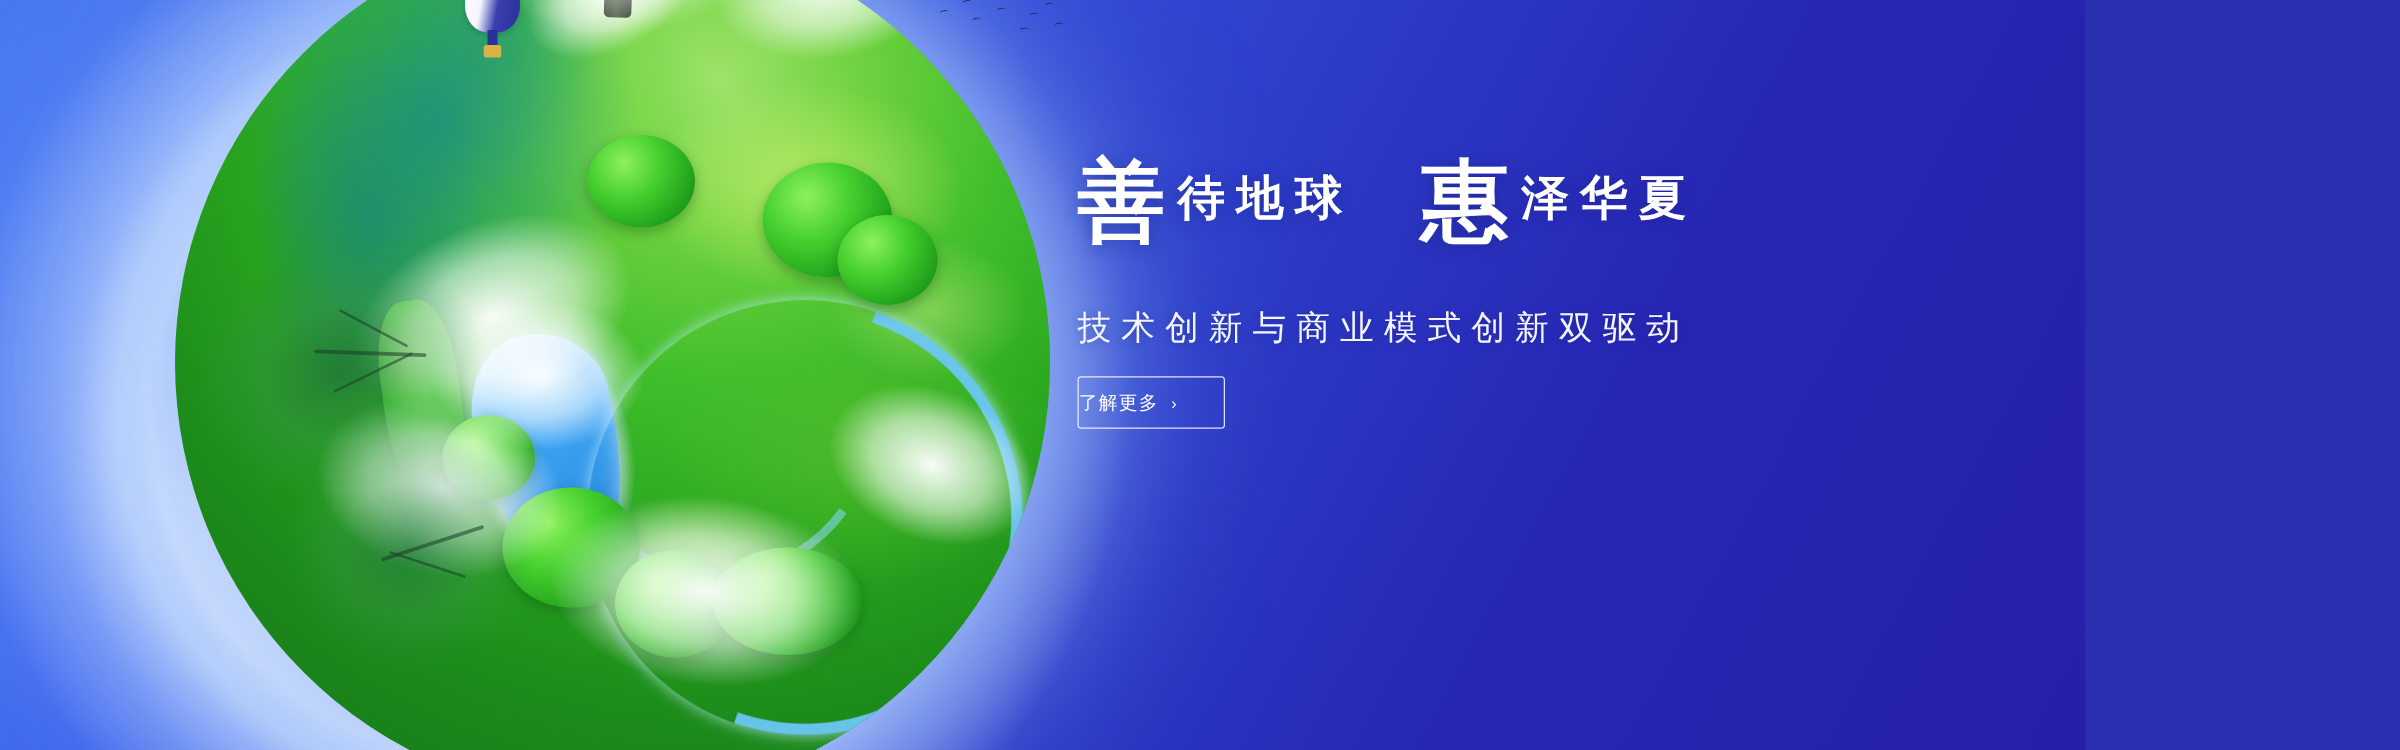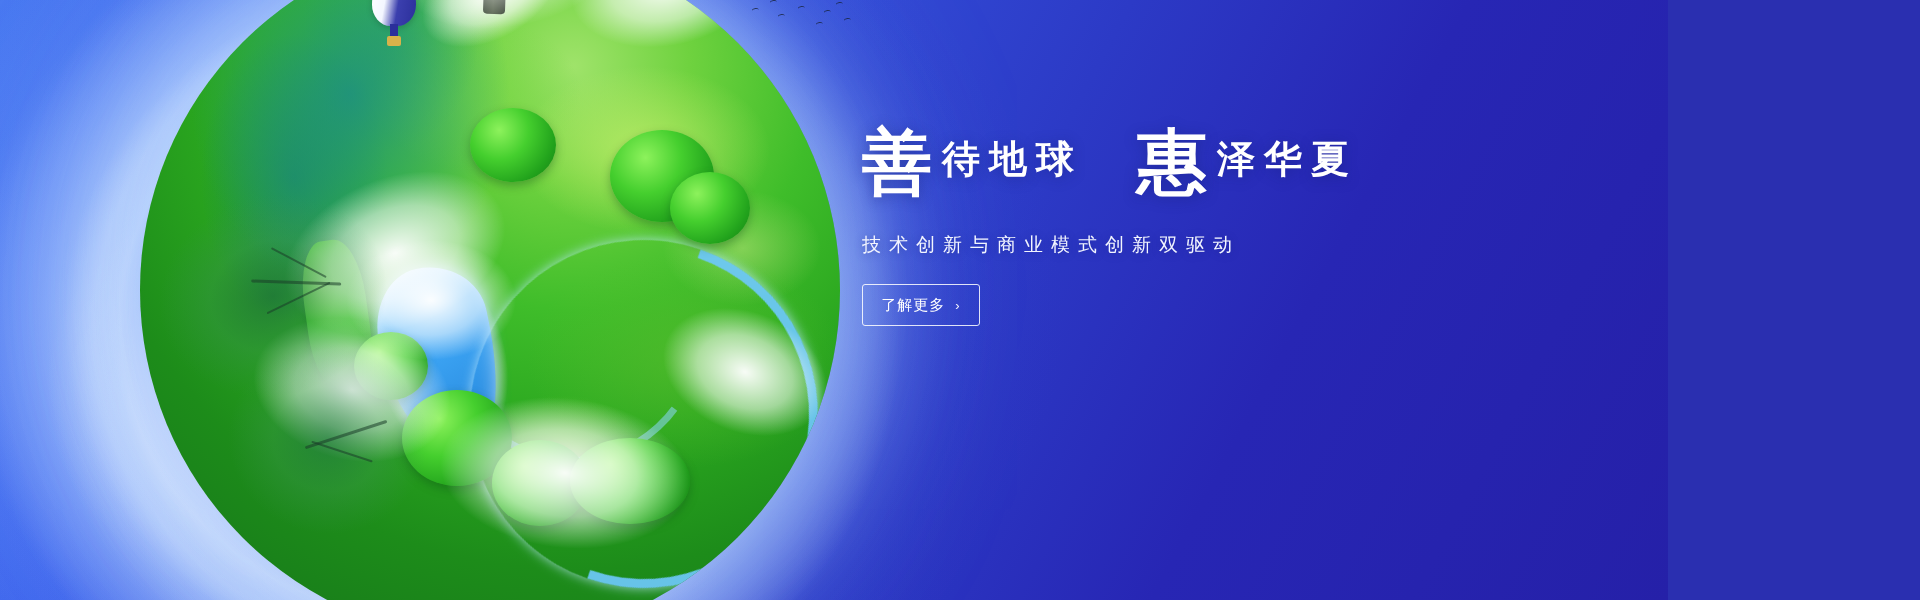--- a/index.html
+++ b/index.html
@@ -156,31 +156,31 @@
   .headline{
     position:relative;height:86px;
     font-family:"Liberation Serif","DejaVu Serif",serif;
     color:#ffffff;white-space:nowrap;
     text-shadow:0 2px 14px rgba(20,30,120,0.45);
   }
   .hl-big{font-size:70px;line-height:70px;font-weight:700;letter-spacing:0px;vertical-align:-8px;}
   .hl-small{font-size:38px;line-height:38px;font-weight:700;letter-spacing:9px;padding-left:10px;vertical-align:6px;}
   .hl-gap{display:inline-block;width:54px;}
   .subtitle{
-    margin-top:14px;font-size:19px;line-height:34px;letter-spacing:8px;
+    margin-top:31px;font-size:27px;line-height:34px;letter-spacing:8px;
     color:#f2f5ff;font-weight:400;white-space:nowrap;
     text-shadow:0 1px 8px rgba(20,30,120,0.40);
   }
   .desc{
     margin-top:16px;font-size:17px;line-height:24px;letter-spacing:0.5px;
     color:#eef2ff;white-space:nowrap;
     text-shadow:0 1px 6px rgba(20,30,120,0.35);
   }
   .cta{
-    margin-top:22px;display:inline-flex;align-items:center;justify-content:center;gap:10px;
+    margin-top:22px;display:inline-flex;align-items:center;justify-content:flex-start;gap:10px;
     width:116px;height:40px;box-sizing:content-box;padding:0 0;
     border:1px solid rgba(255,255,255,0.85);border-radius:3px;
     background:transparent;color:#ffffff;font-size:15px;letter-spacing:1px;
     cursor:pointer;
   }
   .cta .chev{font-size:13px;opacity:0.95;}
 </style>
 </head>
 <body>
 

